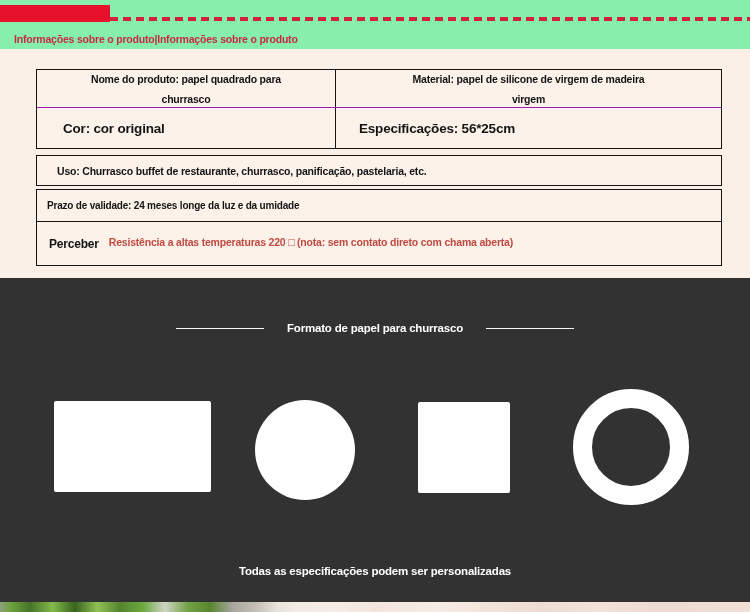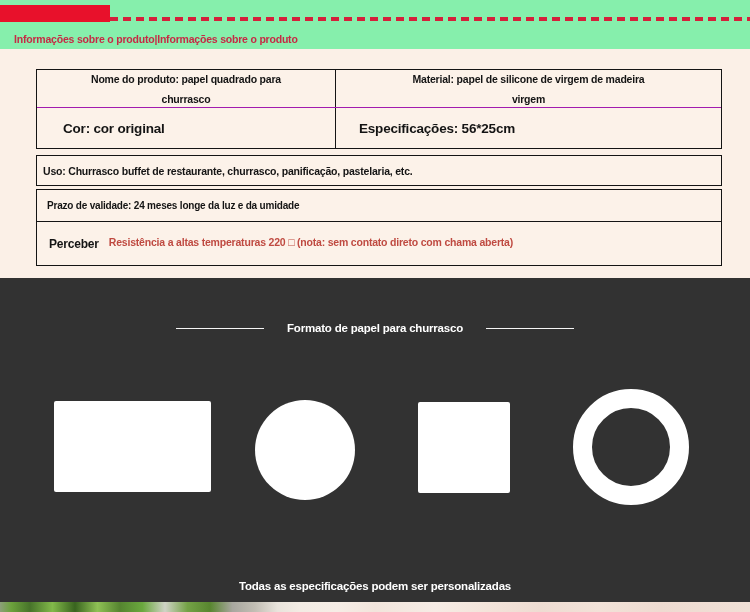--- a/index.html
+++ b/index.html
@@ -50,21 +50,21 @@
     line-height: 20px; white-space: pre-line; letter-spacing: -0.2px;
   }
   .r2 { height: 41px; }
   .r2 .cell span { font-size: 13.5px; font-weight: bold; color: #141414; letter-spacing: -0.2px; }
   .r2 .c1 { padding-left: 26px; }
   .r2 .c2 { padding-left: 23px; }
 
   .boxA {
     margin-top: 6px; width: 686px; height: 31px;
     border: 1px solid #141414; background: #fcf2e9;
-    display: flex; align-items: center; padding-left: 6px; text-align: center;
+    display: flex; align-items: center; padding-left: 20px; text-align: center;
   }
   .boxA span { font-size: 10.5px; font-weight: bold; color: #141414; letter-spacing: -0.2px; }
 
   .boxB { margin-top: 3px; width: 686px; border: 1px solid #141414; background: #fcf2e9; }
   .rowPrazo {
     height: 32px; border-bottom: 1px solid #141414;
     display: flex; align-items: center; padding-left: 10px;
   }
   .rowPrazo span { font-size: 10px; font-weight: bold; color: #141414; letter-spacing: -0.2px; }
   .rowPerceber { height: 43px; display: flex; align-items: center; padding-left: 12px; }
@@ -86,21 +86,21 @@
   }
   .shape { position: absolute; background: #ffffff; }
   .shape-rect   { left: 54px;  top: 123px; width: 157px; height: 91px; border-radius: 2px; }
   .shape-circle { left: 255px; top: 122px; width: 100px; height: 100px; border-radius: 50%; }
   .shape-square { left: 418px; top: 124px; width: 92px;  height: 91px; border-radius: 2px; }
   .shape-ring   {
     left: 573px; top: 111px; width: 116px; height: 116px;
     background: transparent; border: 19px solid #ffffff; border-radius: 50%;
   }
   .sfooter {
-    position: absolute; top: 302px; left: 0; width: 100%;
+    position: absolute; top: 287px; left: 0; width: 100%;
     text-align: center; color: #ffffff;
     font-size: 11.5px; font-weight: bold; letter-spacing: -0.2px;
   }
 
   
   .photostrip {
     width: 750px; height: 10px;
     background: linear-gradient(90deg,
       #8ca07a 0%, #6ca23c 1.5%, #47732a 4%, #82b94a 7%, #39641f 10%,
       #8fc155 13%, #558430 16%, #6aa83e 19%, #cfd3c6 22%, #74a246 25%,

